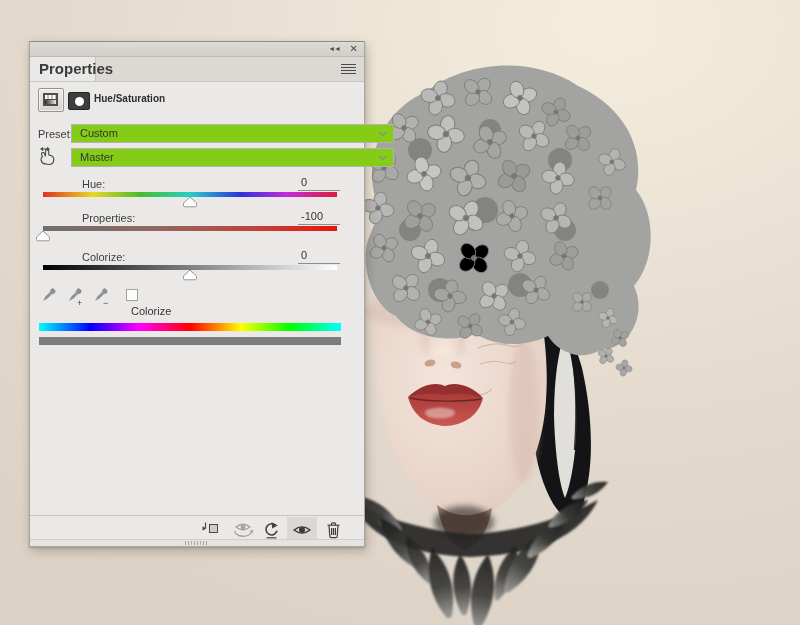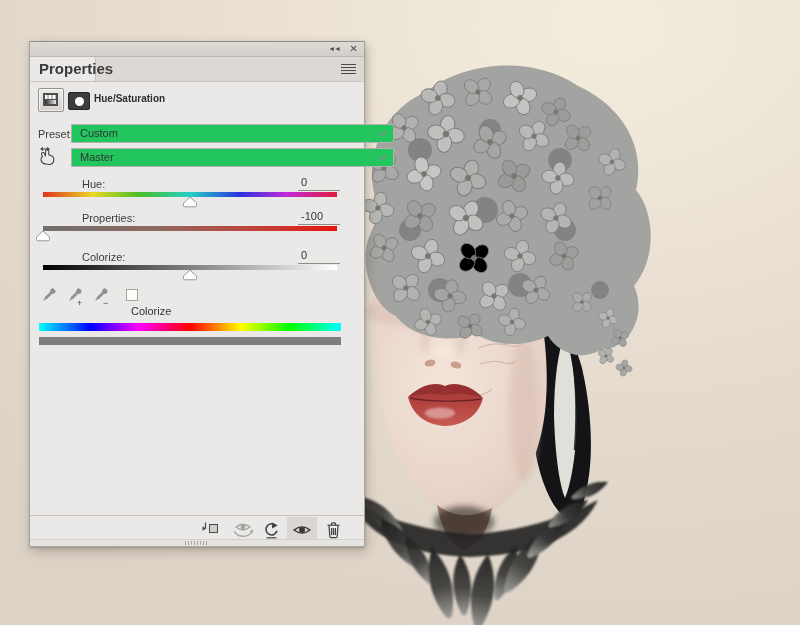--- a/index.html
+++ b/index.html
@@ -35,21 +35,21 @@
     box-shadow:inset 0 0 0 1px rgba(255,255,255,.6);box-sizing:border-box;}
   .adj-glyph{position:absolute;left:4px;top:4px;width:15px;height:13px;border:2px solid #4e4e4e;box-sizing:border-box;}
   .adj-glyph .t{height:4px;background:repeating-linear-gradient(90deg,#fbfbfb 0 2px,#bdbdbd 2px 4px);border-bottom:1px solid #4e4e4e;}
   .adj-glyph .b{height:4px;background:linear-gradient(90deg,#2e2e2e,#ececec);}
   .mask-icon{position:absolute;left:38px;top:50px;width:20px;height:16px;background:#3d3d3d;border:1px solid #242424;border-radius:2px;}
   .mask-icon:after{content:"";position:absolute;left:50%;top:50%;width:9px;height:9px;margin:-4.5px 0 0 -4.5px;border-radius:50%;background:#fff;}
   .adj-title{position:absolute;left:64px;top:51px;font-weight:bold;font-size:10px;color:#2e2e2e;}
   
   .preset-label{position:absolute;left:8px;top:86px;color:#3c3c3c;}
   .select{
-    position:absolute;left:41px;width:323px;height:19px;background:#22c55e;
+    position:absolute;left:41px;width:323px;height:19px;background:#84cc16;
     border:1px solid #b5b2ae;box-sizing:border-box;line-height:17px;padding-left:8px;color:#333;
   }
   .select .chev{position:absolute;right:6px;top:6px;}
   .sel-preset{top:82px;}
   .sel-channel{top:106px;}
   .taticon{position:absolute;left:9px;top:104px;}
   
   .sl-label{position:absolute;left:8px;color:#3c3c3c;padding-left:44px;}
   .sl-value{position:absolute;left:268px;width:42px;height:15px;border-bottom:1px solid #8f8d8a;
     color:#333;padding-left:3px;box-sizing:border-box;}

